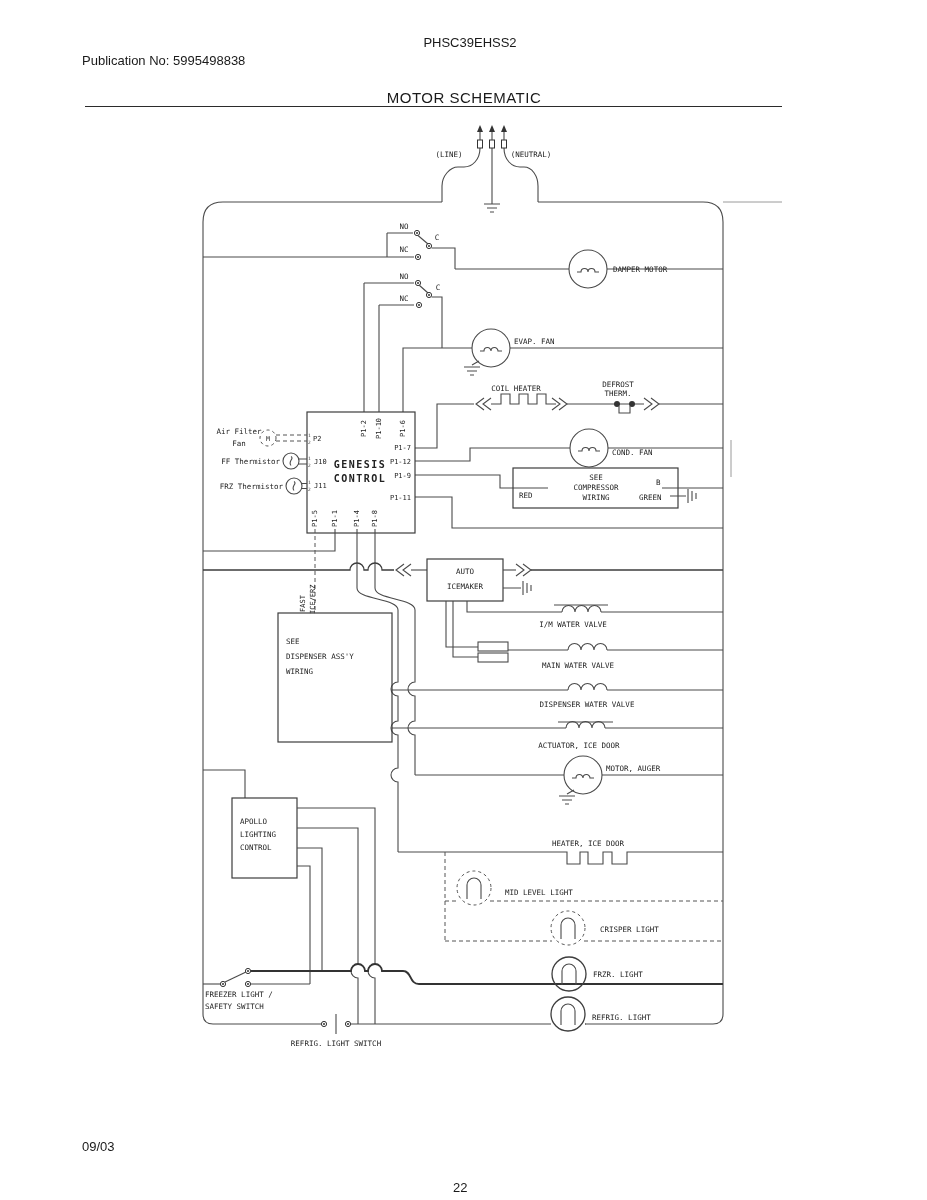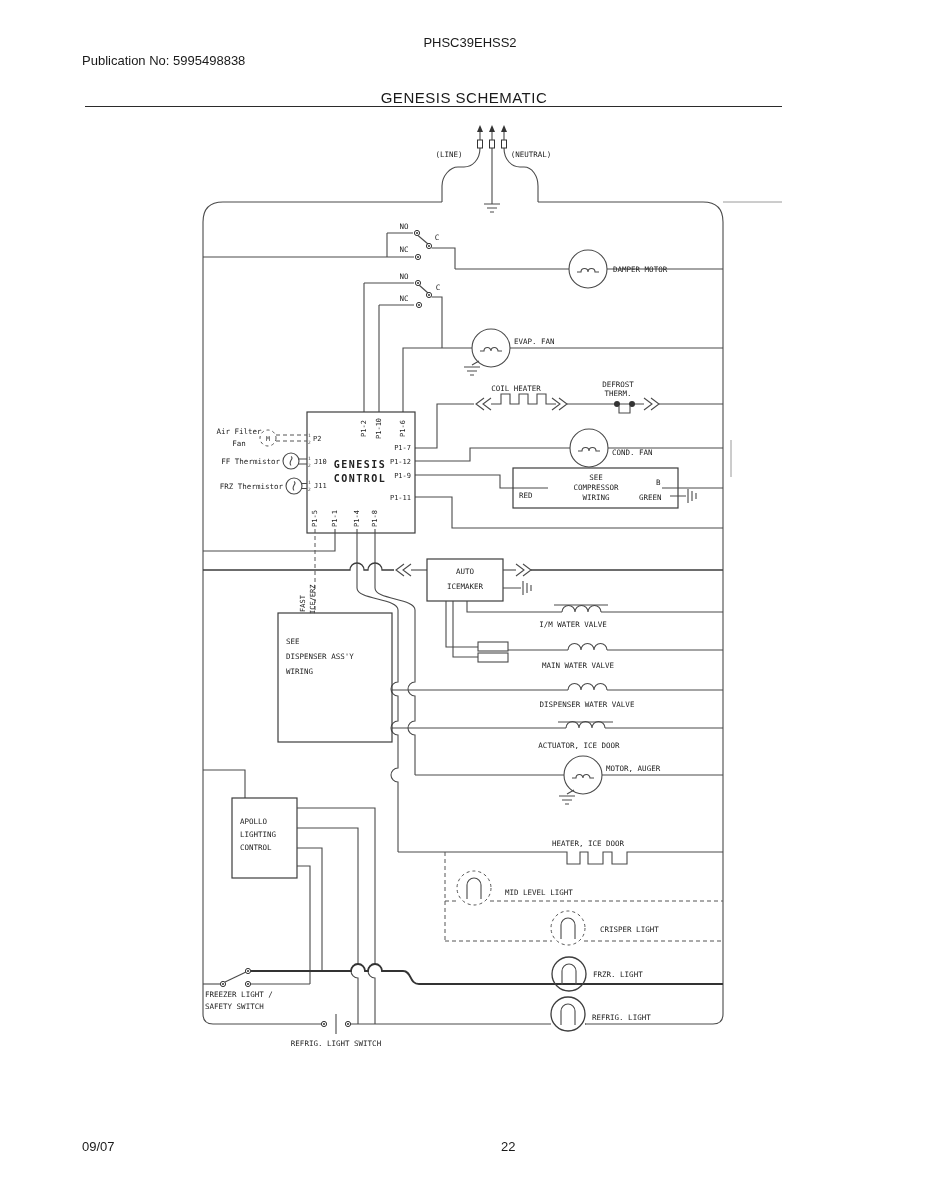--- a/index.html
+++ b/index.html
@@ -21,21 +21,21 @@
   .art{fill:none;stroke:#9a9a9a;stroke-width:1;}
   .dot{fill:#333;}
   .term{fill:#fff;stroke:#333;stroke-width:1;}
 </style>
 </head>
 <body>
 
 <div id="page">
   <div class="hdr" style="left:82px;top:53px;">Publication No: 5995498838</div>
   <div class="hdr" style="left:470px;top:35px;transform:translateX(-50%);">PHSC39EHSS2</div>
-  <div class="title" style="left:464px;top:89px;transform:translateX(-50%);">GENESIS SCHEMATIC</div>
+  <div class="title" style="left:464px;top:89px;transform:translateX(-50%);">MOTOR SCHEMATIC</div>
   <div class="rule"></div>
 
   <svg width="927" height="1200" viewBox="0 0 927 1200" style="position:absolute;left:0;top:0;">
 
     <g>
       <path class="w" d="M 442,202 L 223,202 Q 203,202 203,222 L 203,1014 Q 203,1024 213,1024 L 321,1024"></path>
       <path class="w" d="M 538,202 L 703,202 Q 723,202 723,222 L 723,1014 Q 723,1024 713,1024 L 586,1024"></path>
       <path class="art" d="M 723,202 L 868,202 M 868,202 L 868,245"></path>
       <path class="art" d="M 731,440 L 731,477"></path>
     </g>
@@ -302,15 +302,15 @@
       <path class="w" d="M 336,1014 L 336,1034"></path>
       <path class="w" d="M 351,1024 L 551,1024 M 585,1024 L 586,1024"></path>
       <path class="w" d="M 585,1024 L 586,1024"></path>
       <circle cx="568" cy="1014" r="17" class="w3" fill="#fff"></circle>
       <path class="w" d="M 561,1025 L 561,1011 A 7,7 0 0 1 575,1011 L 575,1025"></path>
       <text x="592" y="1020">REFRIG. LIGHT</text>
       <text x="336" y="1046" text-anchor="middle">REFRIG. LIGHT SWITCH</text>
     </g>
   </svg>
 
-  <div class="hdr" style="left:82px;top:1139px;">09/07</div>
-  <div class="hdr" style="left:453px;top:1139px;margin-left:48px;">22</div>
+  <div class="hdr" style="left:82px;top:1139px;">09/03</div>
+  <div class="hdr" style="left:453px;top:1180px;">22</div>
 </div>
 
 </body></html>

